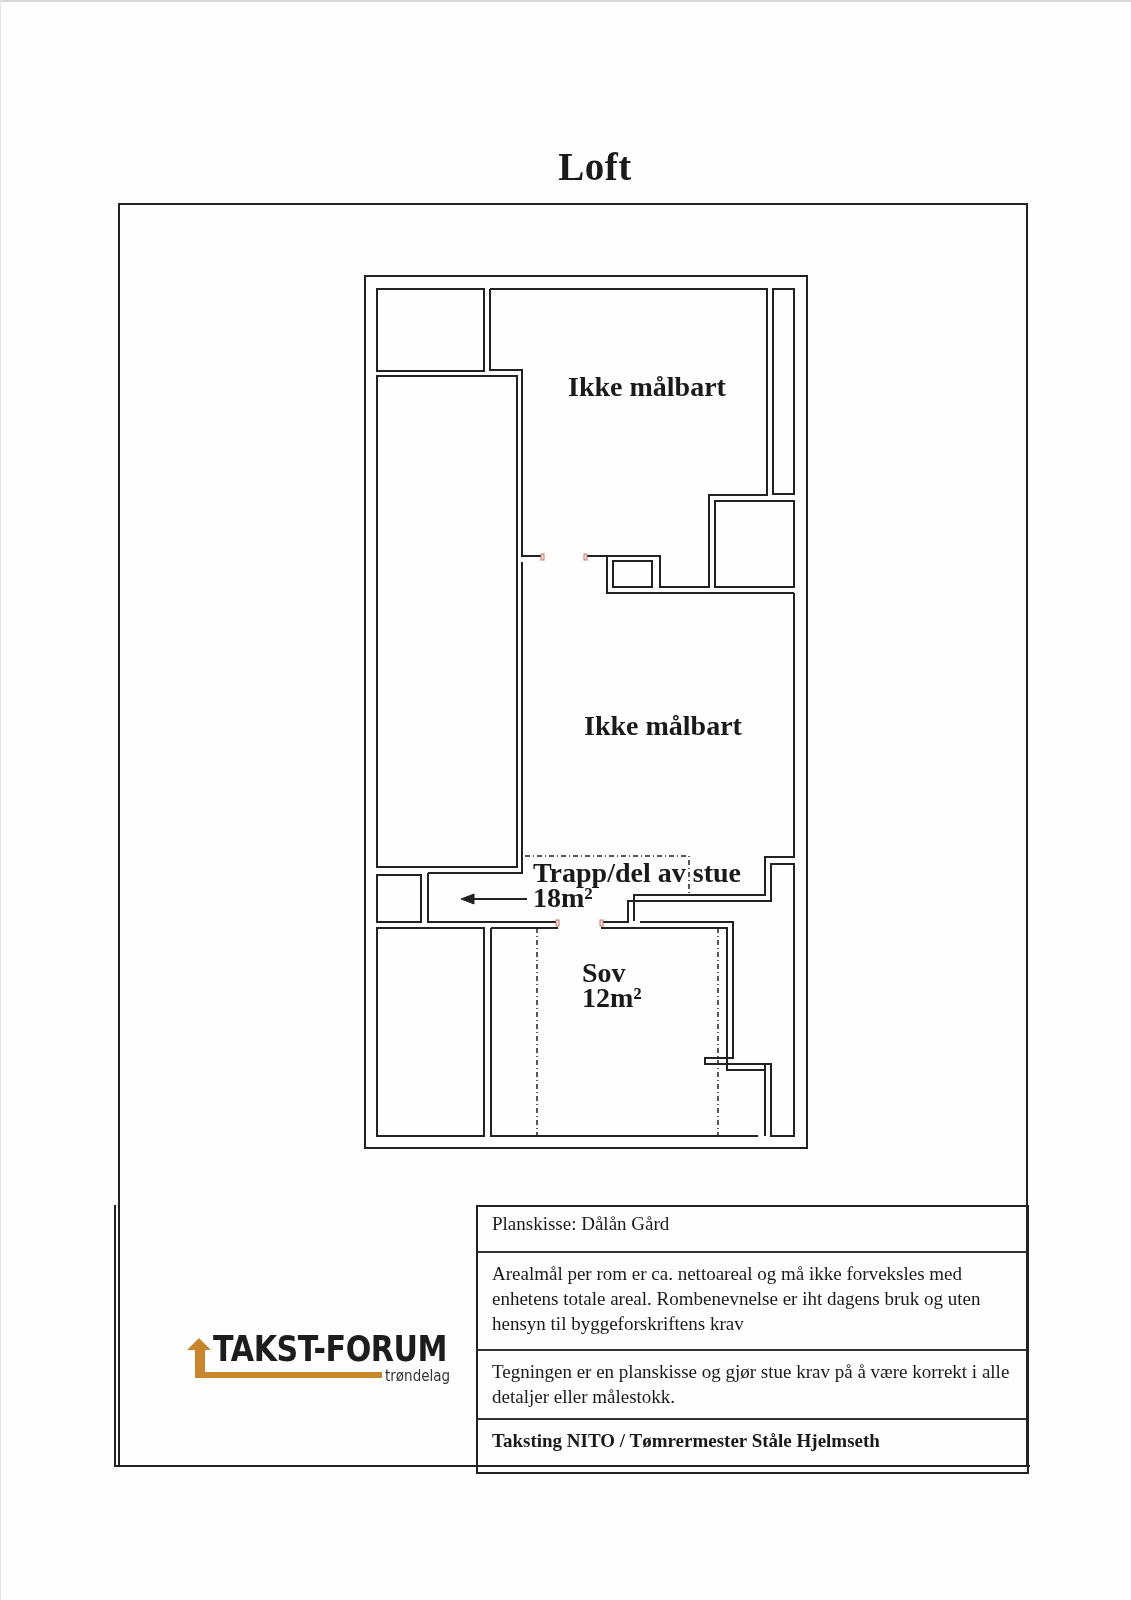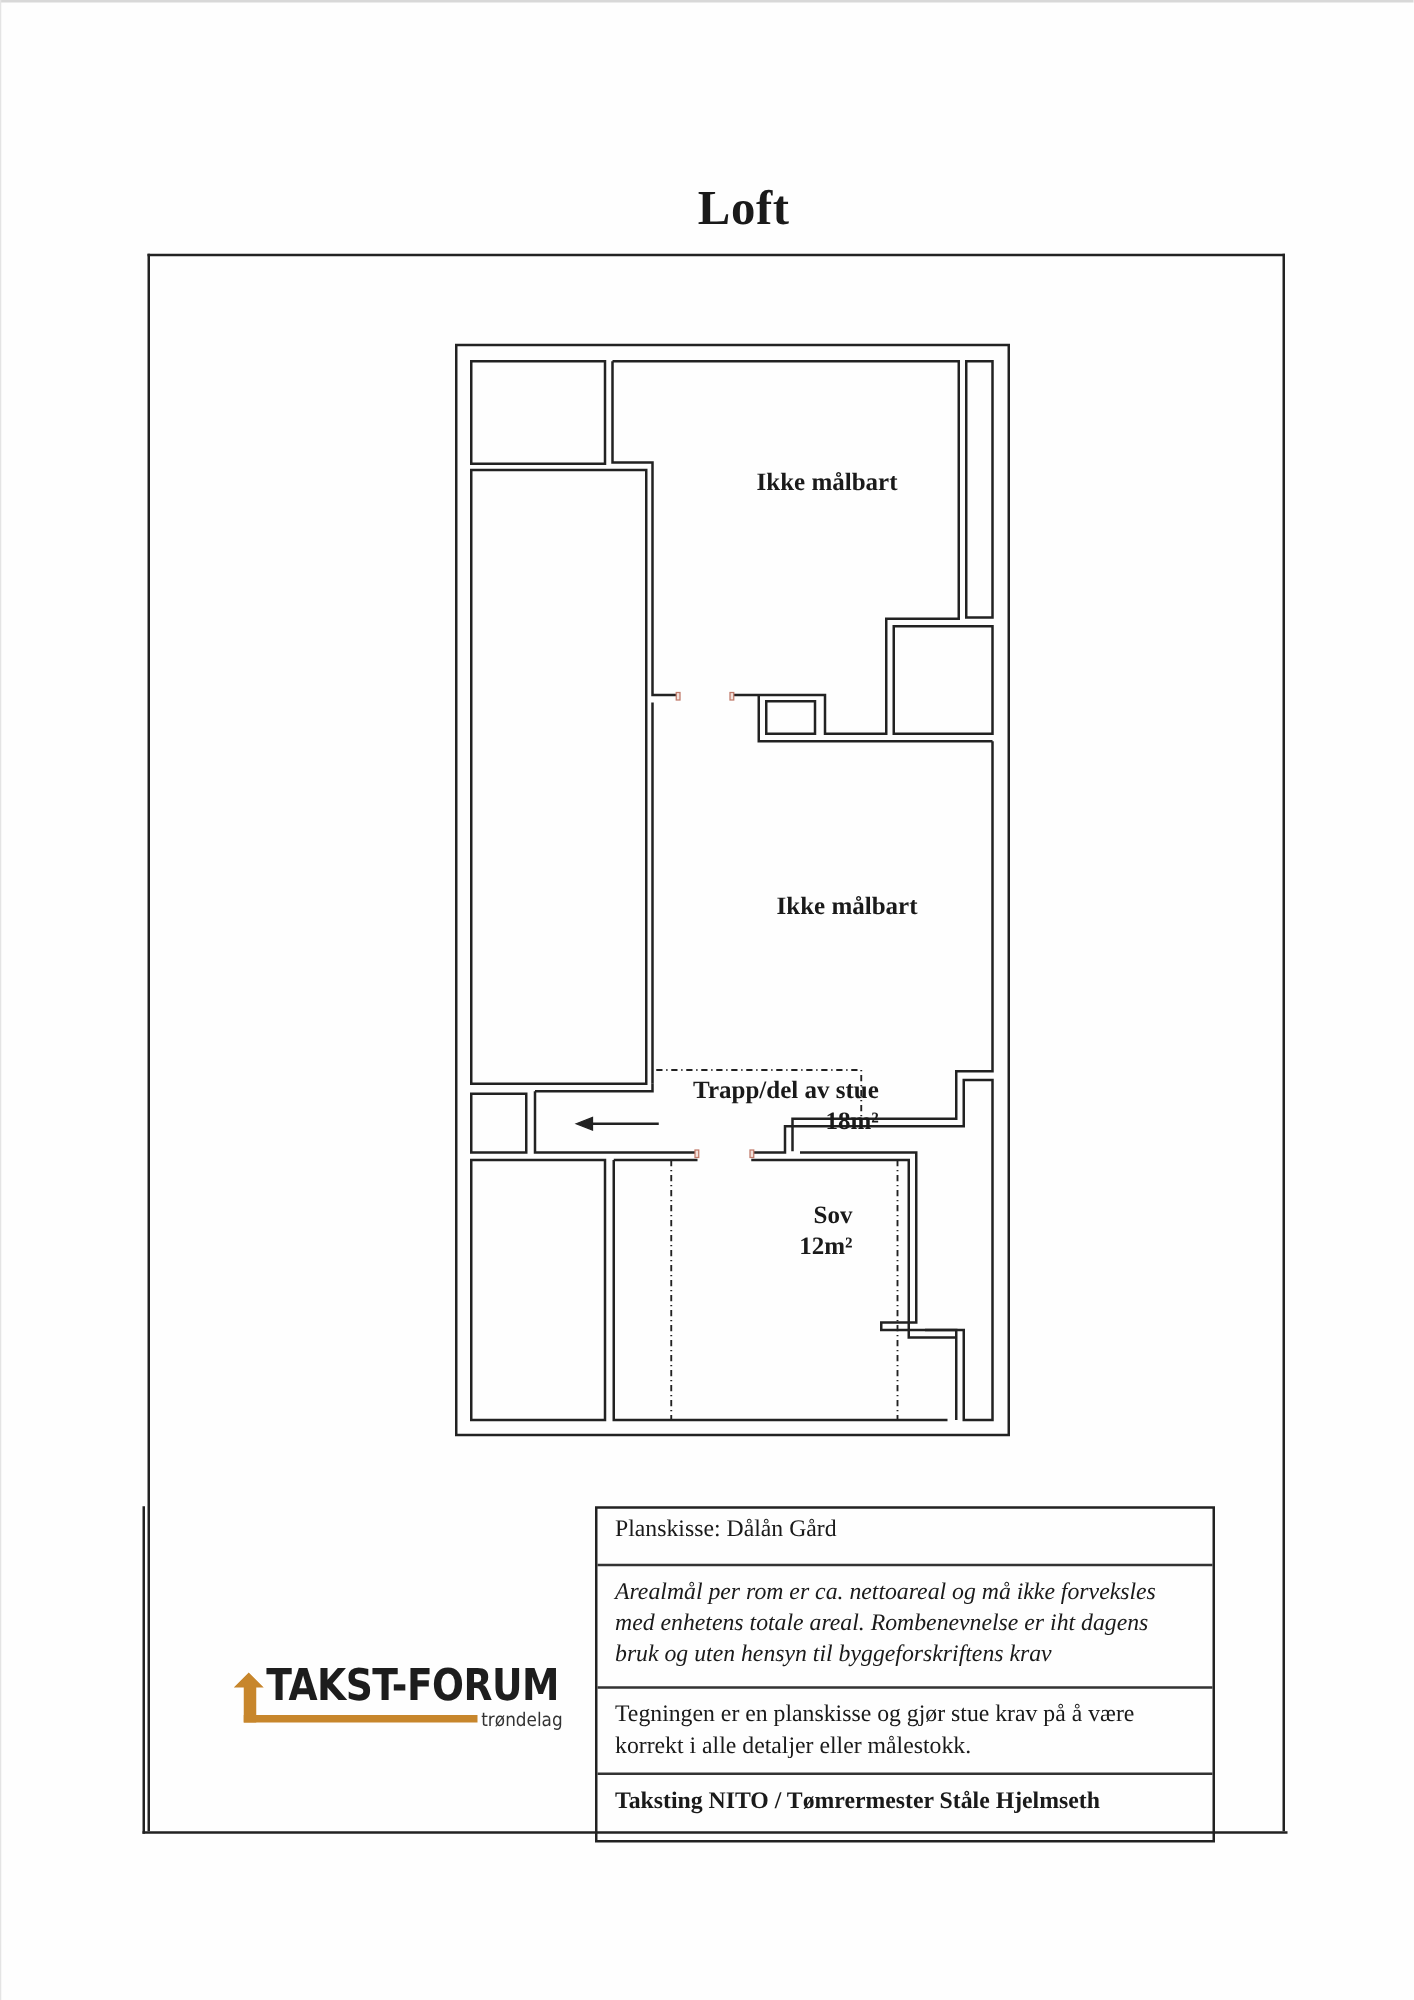--- a/index.html
+++ b/index.html
@@ -18,33 +18,33 @@
       position: absolute; left: 118px; top: 203px; width: 910px; height: 1262px;
       border-top: 2px solid #222; border-left: 2px solid #222; border-right: 2px solid #222;
       box-sizing: border-box;
     }
     .frame-lower {
       position: absolute; left: 114px; top: 1205px; width: 4px; height: 262px;
       border-left: 2px solid #222;
     }
     svg.plan { position: absolute; left: 0; top: 0; }
     .room-label {
-      position: absolute; font-weight: bold; font-size: 20px; text-align: right;
+      position: absolute; font-weight: bold; font-size: 28px; text-align: left;
       white-space: nowrap; line-height: 25px;
     }
     .info-table {
-      position: absolute; left: 476px; top: 1205px; width: 496px;
+      position: absolute; left: 476px; top: 1205px; width: 553px;
       border-left: 2px solid #222; border-right: 2px solid #222; border-bottom: 2px solid #222;
       border-top: 2px solid #222; box-sizing: border-box;
       font-size: 19px; line-height: 25px;
     }
     .info-row { padding: 8px 14px; border-bottom: 2px solid #333; }
     .info-row:last-child { border-bottom: none; font-weight: bold; }
     .row-title { height: 32px; padding-top: 4px; }
-    .row-area { height: 80px; font-style: italic; }
+    .row-area { height: 80px; }
     .row-disclaimer { height: 51px; }
     .row-author { height: 36px; }
     .bottom-line {
       position: absolute; left: 114px; top: 1465px; width: 916px; height: 2px; background: #222;
     }
     .logo { position: absolute; left: 185px; top: 1330px; width: 270px; height: 56px; }
     .logo-text {
       position: absolute; left: 28px; top: 0; font-family: "DejaVu Sans", sans-serif;
       font-weight: bold; font-size: 35px; letter-spacing: -0.5px; color: #1d1d1d;
       transform: scaleX(0.86); transform-origin: left top; white-space: nowrap; line-height: 38px;

